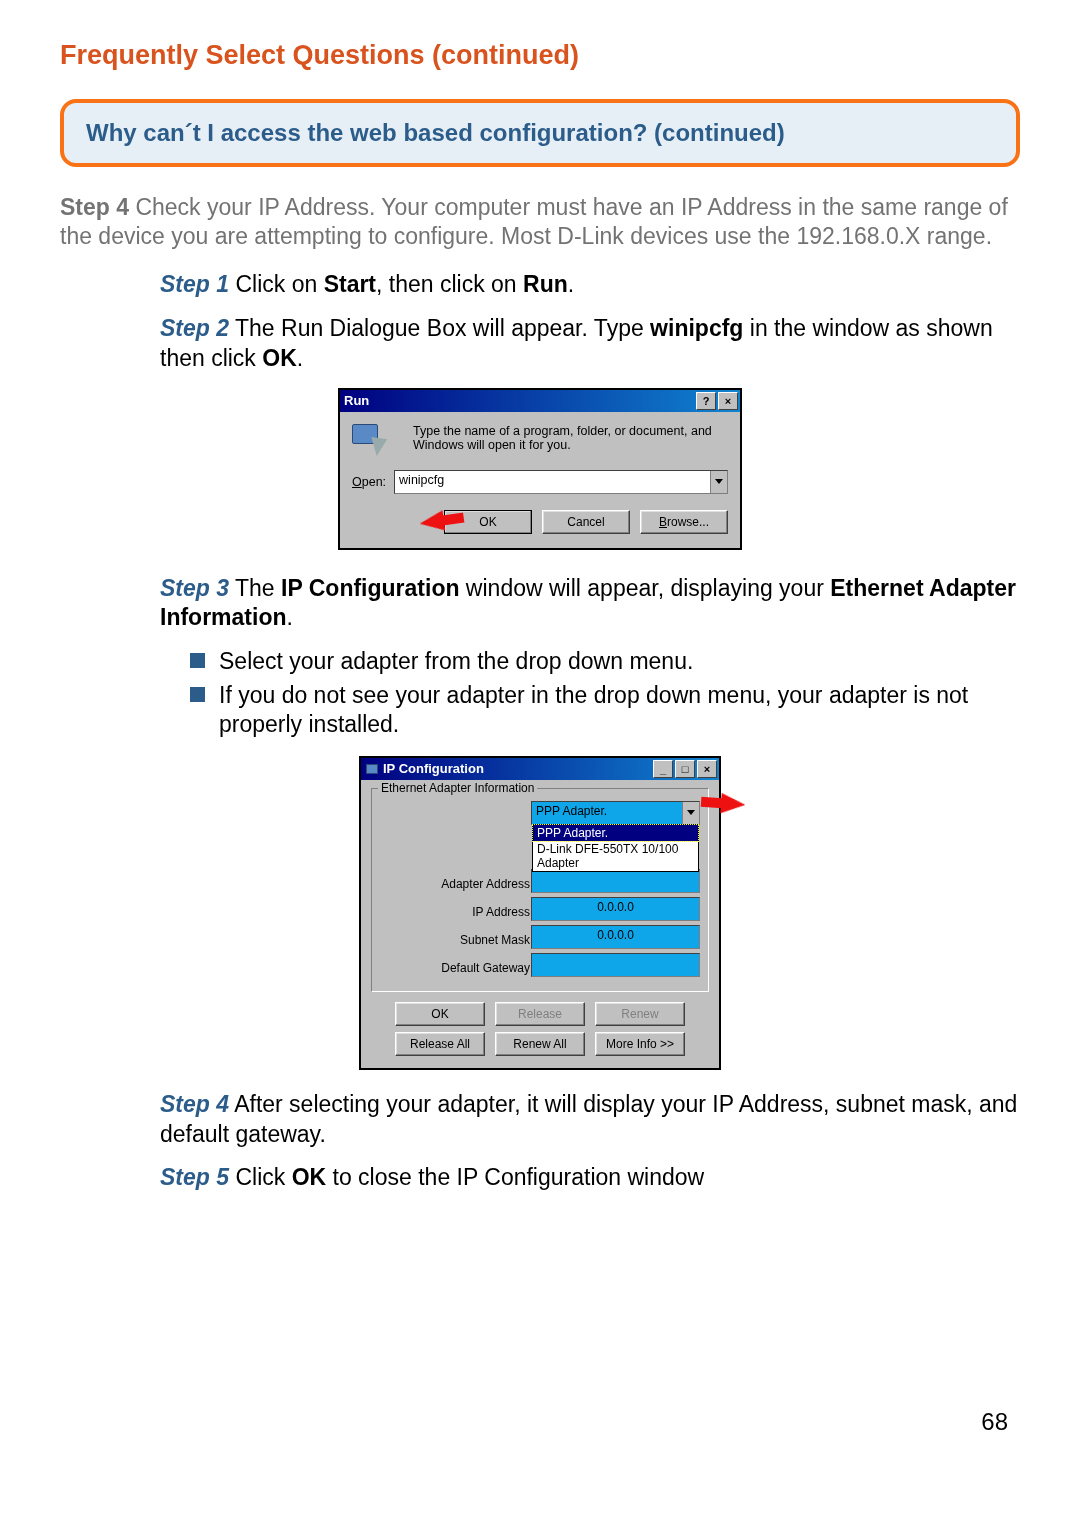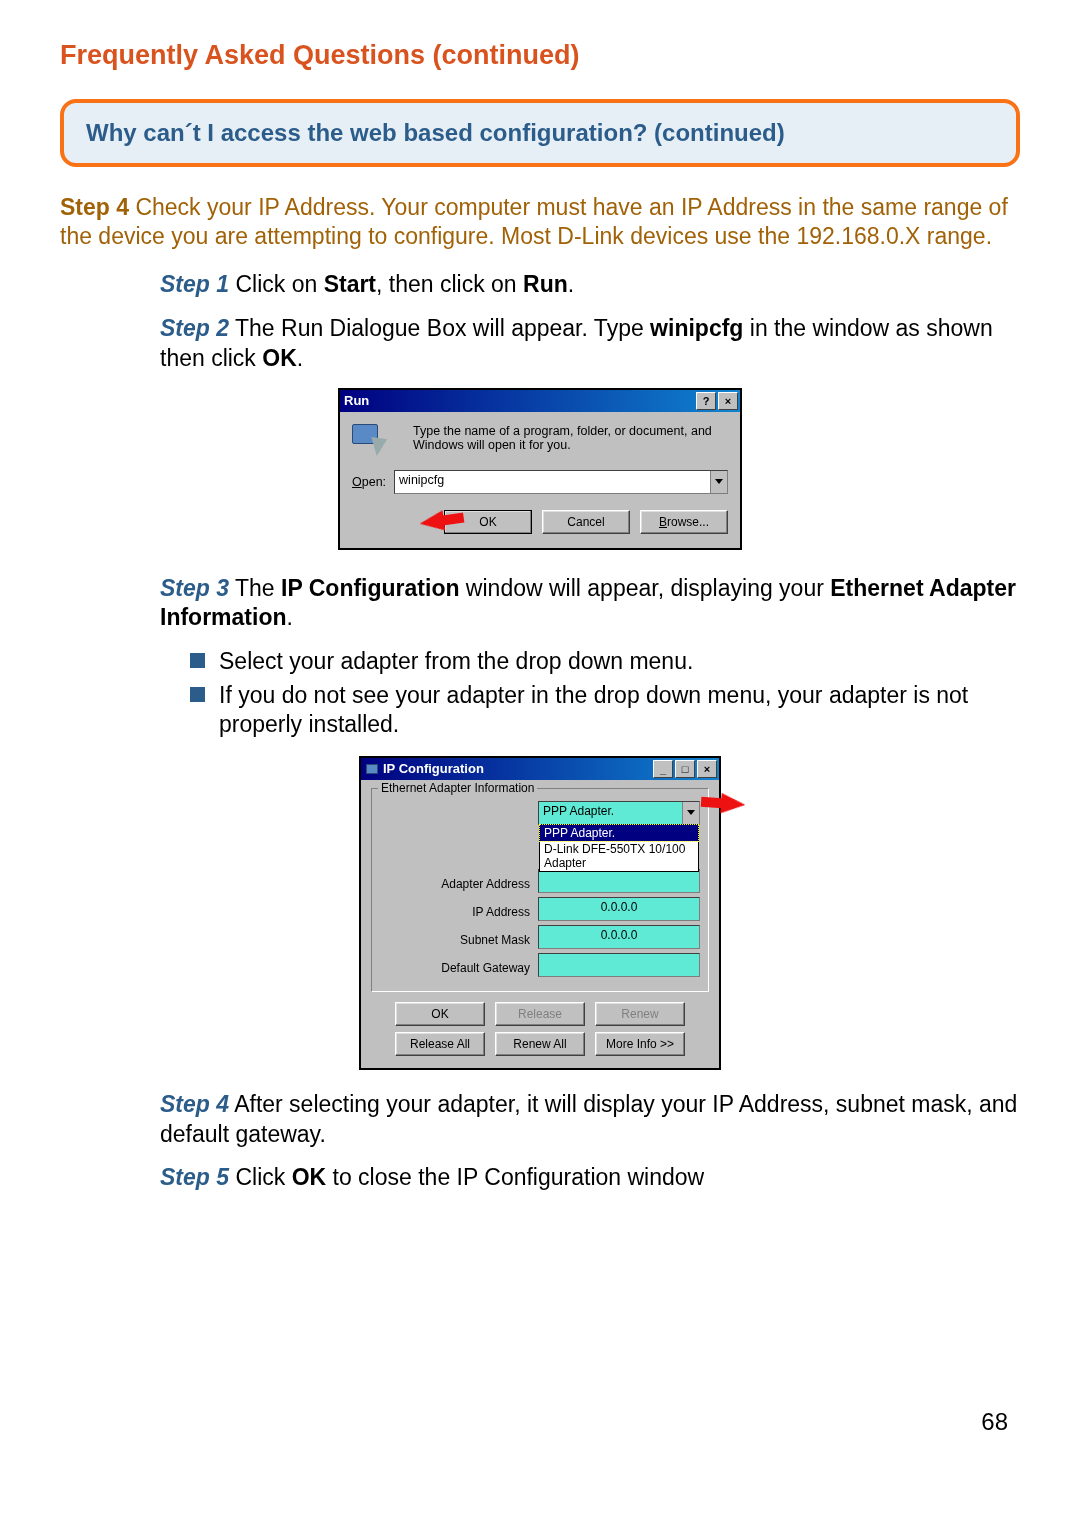--- a/index.html
+++ b/index.html
@@ -28,21 +28,21 @@
     padding: 16px 22px;
     margin-bottom: 26px;
   }
   .question-box-text {
     color: #2b5c8a;
     font-size: 24px;
     font-weight: bold;
   }
   .body-text {
     font-size: 23px;
-    color: #a16207;
+    color: #737373;
     line-height: 1.28;
     margin-bottom: 18px;
   }
   .step-label { font-weight: bold; }
   .section-heading {
     color: #2b5c8a;
     font-size: 30px;
     font-weight: bold;
     text-decoration: underline;
     margin: 20px 0 24px 0;
@@ -161,23 +161,23 @@
     border:2px solid #000; background:#c0c0c0; font-family: Tahoma, Arial, sans-serif;
     position: relative;
   }
   .ipcfg-body { padding: 6px 10px 12px 10px; font-size:12px; color:#000; }
   .groupbox {
     border:1px solid #808080; border-right-color:#fff; border-bottom-color:#fff;
     padding: 8px 8px 10px 8px; margin: 2px 0 10px 0; position:relative;
   }
   .group-title { position:absolute; top:-8px; left:6px; background:#c0c0c0; padding:0 3px; font-size:12px; }
   .field-row { display:flex; align-items:center; margin:4px 0; }
-  .field-label { width:150px; text-align:right; padding-right:8px; font-size:12px;margin-top:6px; }
+  .field-label { width:150px; text-align:right; padding-right:1px; font-size:12px;margin-top:6px; }
   .field-value {
-    flex:1; background:#5eead4; border:1px solid #7e7e7e;
+    flex:1; background:#0ea5e9; border:1px solid #7e7e7e;
     border-top-color:#404040; border-left-color:#404040;
     height:18px; font-size:12px; padding:2px 4px; text-align:center;
   }
   .combo { position:relative; text-align:left; }
   .dropdown-open {
     position:absolute; left:0; top:22px; right:0; background:#fff;
     border:1px solid #000; font-size:12px; z-index:2;
   }
   .dd-item { padding:1px 4px; }
   .dd-item.sel { background:#000080; color:#fff; outline:1px dotted #ff0; }
@@ -195,21 +195,21 @@
   .page-number {
     position:absolute; bottom:24px; right:72px;
     font-size:24px; color:#000;
   }
 </style>
 </head>
 <body>
 
 <div class="page">
 
-  <div class="page-title">Frequently Asked Questions (continued)</div>
+  <div class="page-title">Frequently Select Questions (continued)</div>
 
   <div class="question-box">
     <div class="question-box-text">Why can´t I access the web based configuration? (continued)</div>
   </div>
 
   <div class="body-text">
     <span class="step-label">Step 4</span><span> Check your IP Address. Your computer must have an IP Address in the same range of the device you are attempting to configure. Most D-Link devices use the 192.168.0.X range.</span>
   </div>
 
 

